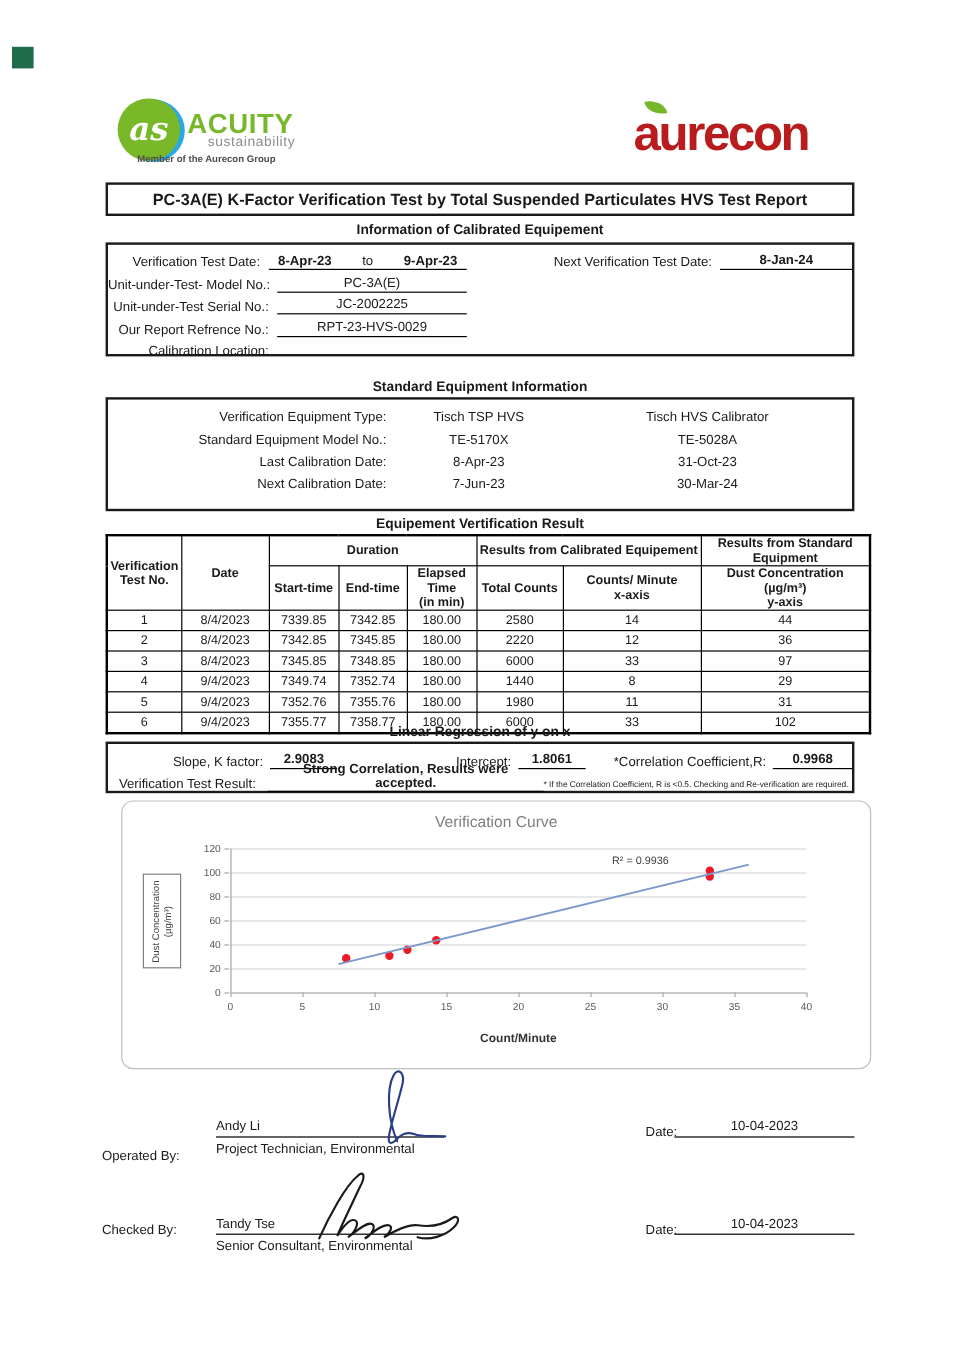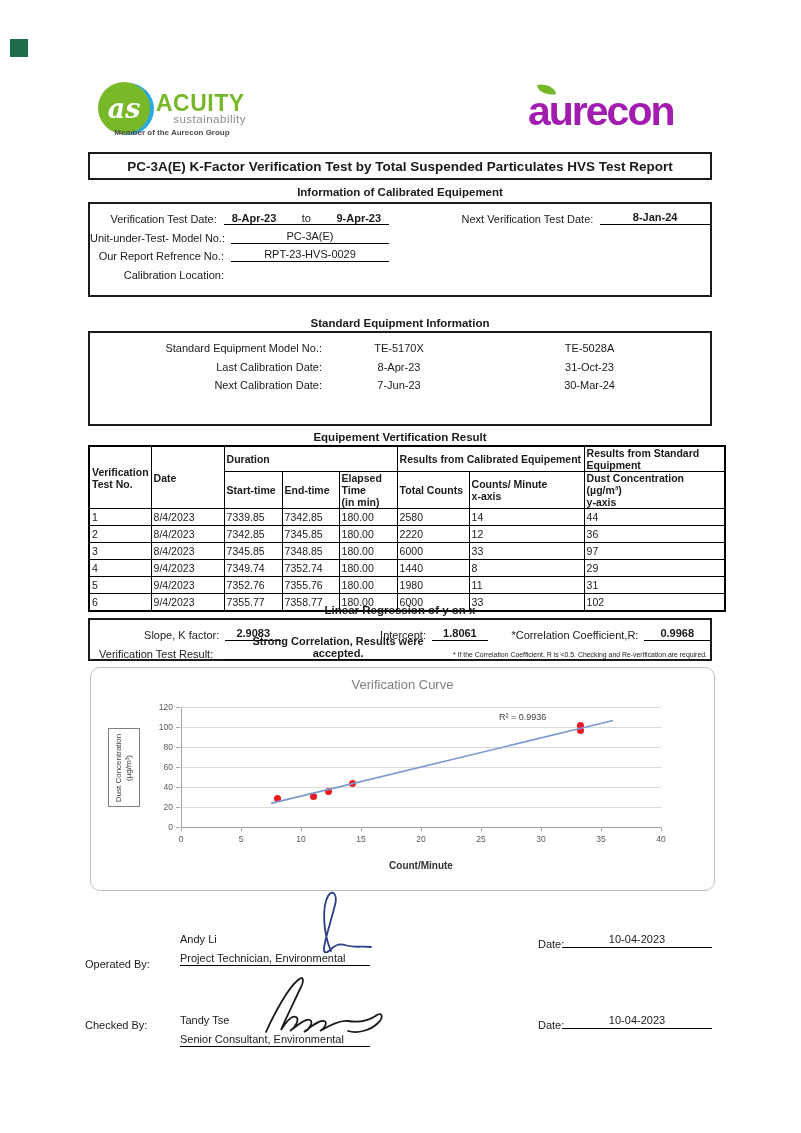--- a/index.html
+++ b/index.html
@@ -17,21 +17,21 @@
      display:flex;align-items:center;justify-content:center;color:#fff;
      font-family:"DejaVu Serif",serif;font-style:italic;font-weight:bold;font-size:27px;line-height:1;}
   #acuity-name{position:absolute;left:60px;top:10px;font-size:23px;font-weight:bold;color:#76b82a;letter-spacing:.5px;}
   #acuity-sub{position:absolute;left:60px;top:33px;width:90px;text-align:right;font-size:11.5px;color:#8c8c8c;letter-spacing:.5px;}
   #acuity-tag{position:absolute;left:0px;top:48px;width:152px;text-align:center;font-size:8px;font-weight:bold;color:#4d4d4d;}
 
   
   #aurecon{left:528px;top:80px;width:175px;height:58px;}
   #aurecon-leaf{position:absolute;left:10px;top:3px;width:17px;height:13px;background:#76b82a;
      border-radius:0 100% 0 100%;transform:rotate(-12deg);}
-  #aurecon-name{position:absolute;left:0;top:8px;font-size:41px;font-weight:bold;color:#a21caf;letter-spacing:-2px;
+  #aurecon-name{position:absolute;left:0;top:8px;font-size:41px;font-weight:bold;color:#b91c1c;letter-spacing:-2px;
      font-family:"Liberation Sans",sans-serif;}
 
   
   .sec{left:88px;width:624px;box-sizing:border-box;}
   #title-box{top:152px;height:28px;border:2px solid #1a1a1a;display:flex;align-items:center;justify-content:center;
      font-size:13.5px;font-weight:bold;}
   .sec-h{position:absolute;left:88px;width:624px;text-align:center;font-weight:bold;font-size:11.5px;}
   #h-info{top:186px;} #h-std{top:317px;} #h-res{top:431px;} #h-reg{top:604px;}
 
   #info-box{top:202px;height:95px;border:2px solid #1a1a1a;padding-top:3px;}
@@ -43,54 +43,54 @@
   .ul{border-bottom:1px solid #000;text-align:center;padding-bottom:1px;}
   .b{font-weight:bold;}
   .w134{width:134px;} .w158{width:158px;} .w150{width:150px;} .w116{width:116px;} .w66{width:66px;}
   .w383{width:383px;} .w232{width:232px;} .w140{width:140px;} .grow{flex:1;}
   .dr{display:flex;justify-content:space-between;padding:0 8px;}
   .c{text-align:center;}
 
   
   #res-table{position:absolute;left:88px;top:445px;border-collapse:collapse;table-layout:fixed;
      font-size:10.5px;}
-  #res-table th,#res-table td{border:1px solid #000;text-align:left;vertical-align:middle;padding:0 2px;line-height:1.15;margin-top:32px;}
+  #res-table th,#res-table td{border:1px solid #000;text-align:center;vertical-align:middle;padding:0 2px;line-height:1.15;margin-top:32px;}
   #res-table{border:2px solid #000;}
   #res-table th{font-weight:bold;}
   #res-table .hr1 th{height:19px;}
   #res-table .hr2 th{height:32px;}
   #res-table tbody td{height:16px;}
 
   
   .rrow{display:flex;align-items:flex-end;font-size:11px;height:19px;}
   .rl{text-align:right;white-space:nowrap;padding-right:6px;}
   .rv{text-align:center;font-weight:bold;border-bottom:1px solid #000;padding-bottom:1px;}
   .w58{width:58px;} .w156{width:156px;} .w125{width:125px;} .w68{width:68px;}
   #reg-note{flex:1;text-align:right;font-size:6.9px;color:#1a1a1a;padding-right:3px;padding-bottom:2px;white-space:nowrap;}
 
   
-  #chart{left:90px;top:667px;width:623px;height:222px;border:1.4px solid #bfbfbf;border-radius:10px;background:#fff;}
+  #chart{left:101px;top:667px;width:623px;height:222px;border:1.4px solid #bfbfbf;border-radius:10px;background:#fff;}
   #chart-title{position:absolute;left:0;top:9px;width:623px;text-align:center;font-size:13px;color:#7f7f7f;}
   .gline{position:absolute;height:1px;background:#d9d9d9;}
   .gline0{background:#a6a6a6;}
   #yaxis{position:absolute;width:1px;background:#a6a6a6;}
   .ytick{position:absolute;width:4px;height:1px;background:#a6a6a6;}
   .xtick{position:absolute;width:1px;height:4px;background:#a6a6a6;}
   .ylab{position:absolute;width:24px;text-align:right;font-size:8.5px;color:#595959;}
   .xlab{position:absolute;width:24px;text-align:center;font-size:8.5px;color:#595959;}
   .dot{position:absolute;width:7px;height:7px;border-radius:50%;}
   #ylab-box{position:absolute;left:17px;top:60px;width:30px;height:77px;border:1px solid #808080;
      display:flex;align-items:center;justify-content:center;}
   #ylab-inner{transform:rotate(-90deg);width:72px;text-align:center;font-size:8px;line-height:1.25;color:#404040;white-space:nowrap;}
   #xlab-title{position:absolute;left:240px;top:192px;width:180px;text-align:center;font-size:10px;font-weight:bold;color:#333;}
   #r2{position:absolute;left:408px;top:44px;font-size:9px;color:#404040;}
 
   
   .sig-label{position:absolute;left:85px;font-size:11px;}
-  .sig-name{position:absolute;left:180px;width:190px;border-bottom:1.4px solid #000;font-size:11px;padding-bottom:20px;}
+  .sig-name{position:absolute;left:180px;width:190px;border-bottom:1.4px solid #000;font-size:11px;padding-bottom:2px;}
   .sig-title{position:absolute;left:180px;font-size:11px;}
   .date-label{position:absolute;left:538px;font-size:11px;}
   .date-val{position:absolute;left:562px;width:150px;border-bottom:1.4px solid #000;text-align:center;font-size:11px;padding-bottom:2px;}
   svg{display:block;}
 </style>
 </head>
 <body>
 
 <div id="page">
 
@@ -126,30 +126,39 @@
       </span>
       <span class="w66"></span>
       <span class="lbl w150">Next Verification Test Date:</span>
       <span class="ul w116 b">8-Jan-24</span>
     </div>
     <div class="irow">
       <span class="lbl w134">Unit-under-Test- Model No.:</span>
       <span class="ul w158">PC-3A(E)</span>
     </div>
     <div class="irow">
+      <span class="lbl w134">Unit-under-Test Serial No.:</span>
+      <span class="ul w158">JC-2002225</span>
+    </div>
+    <div class="irow">
       <span class="lbl w134">Our Report Refrence No.:</span>
       <span class="ul w158">RPT-23-HVS-0029</span>
     </div>
     <div class="irow">
       <span class="lbl w134">Calibration Location:</span>
     </div>
   </div>
 
   <div class="sec-h" id="h-std">Standard Equipment Information</div>
   <div class="abs sec" id="std-box">
+      <div class="irow">
+        <span class="lbl w232">Verification Equipment Type:</span>
+        <span class="w140 c">Tisch TSP HVS</span>
+        <span class="grow c">Tisch HVS Calibrator</span>
+      </div>
       <div class="irow">
         <span class="lbl w232">Standard Equipment Model No.:</span>
         <span class="w140 c">TE-5170X</span>
         <span class="grow c">TE-5028A</span>
       </div>
       <div class="irow">
         <span class="lbl w232">Last Calibration Date:</span>
         <span class="w140 c">8-Apr-23</span>
         <span class="grow c">31-Oct-23</span>
       </div>

